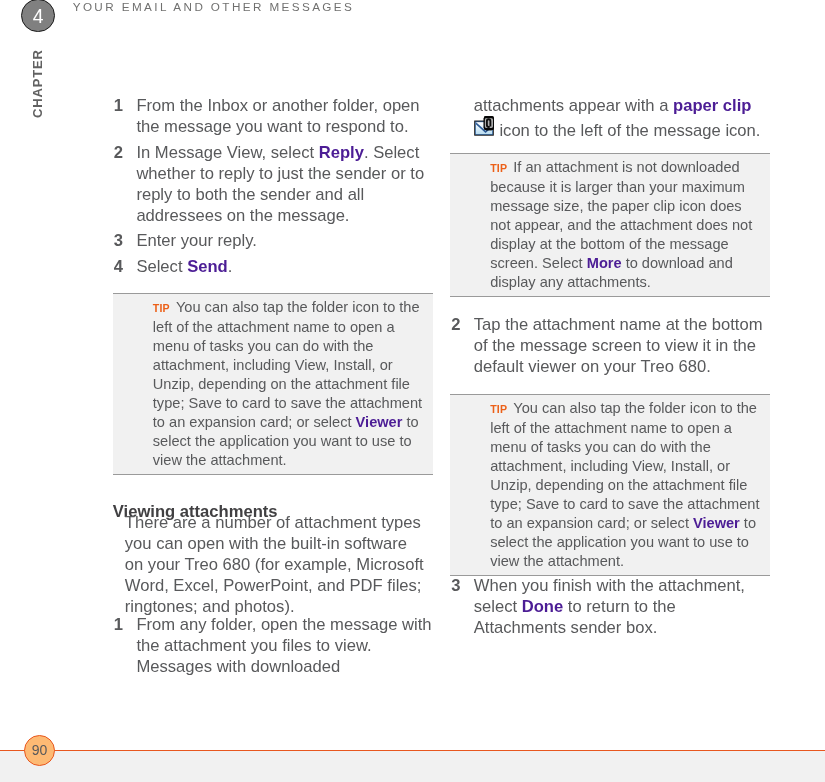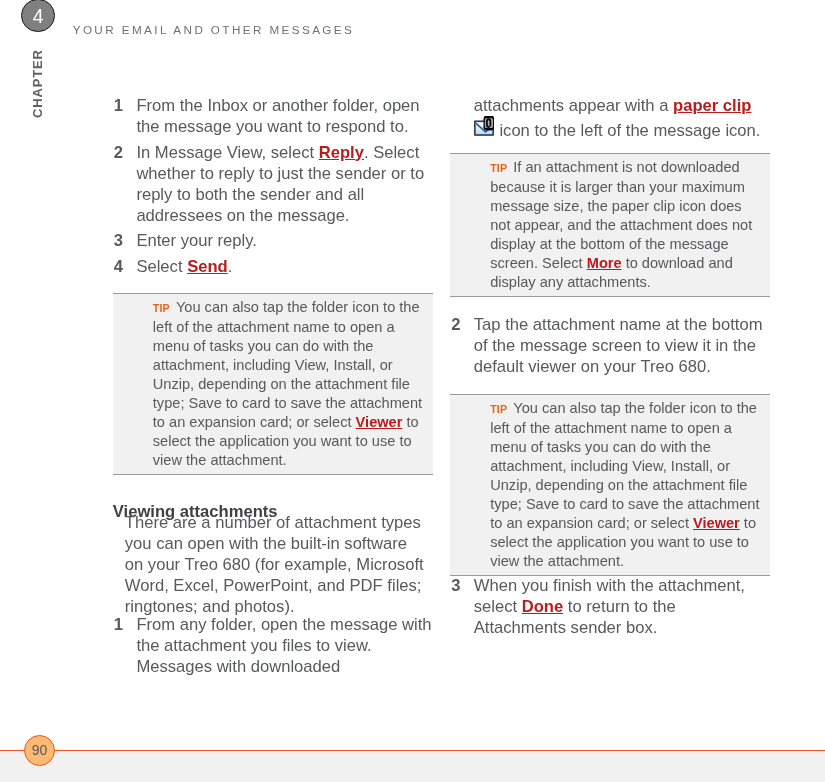--- a/index.html
+++ b/index.html
@@ -40,21 +40,21 @@
     transform-origin: 0 0;
     font-size: 13.0px;
     font-weight: bold;
     letter-spacing: 0.85px;
     color: #616161;
     white-space: nowrap;
     line-height: 11px;
   }
   .running-head {
     position: absolute;
-    left: 72.7px; top: 23px;
+    left: 72.7px; top: 0;
     font-size: 11.7px;
     letter-spacing: 2.4px;
     color: #70706f;
     white-space: nowrap;
     line-height: 14px;
   }
 
   
   .col { position: absolute; width: 320px; }
   .col-left { left: 112.8px; top: 0; }
@@ -100,21 +100,21 @@
     line-height: 21.0px;
     color: #58595b;
     margin-bottom: 4.67px;
   }
   ol.steps li .num {
     position: absolute;
     left: 1px; top: 0;
     font-weight: bold;
     color: #58595b;
   }
-  b, strong { font-weight: bold; color: #b91c1c; text-decoration: underline; }
+  b, strong { font-weight: bold; color: #4c1d95; }
 
   h3.subhead {
     font-size: 16.6px;
     font-weight: bold;
     color: #414042;
     margin: 0;
     line-height: 21.0px;
   }
 
   

